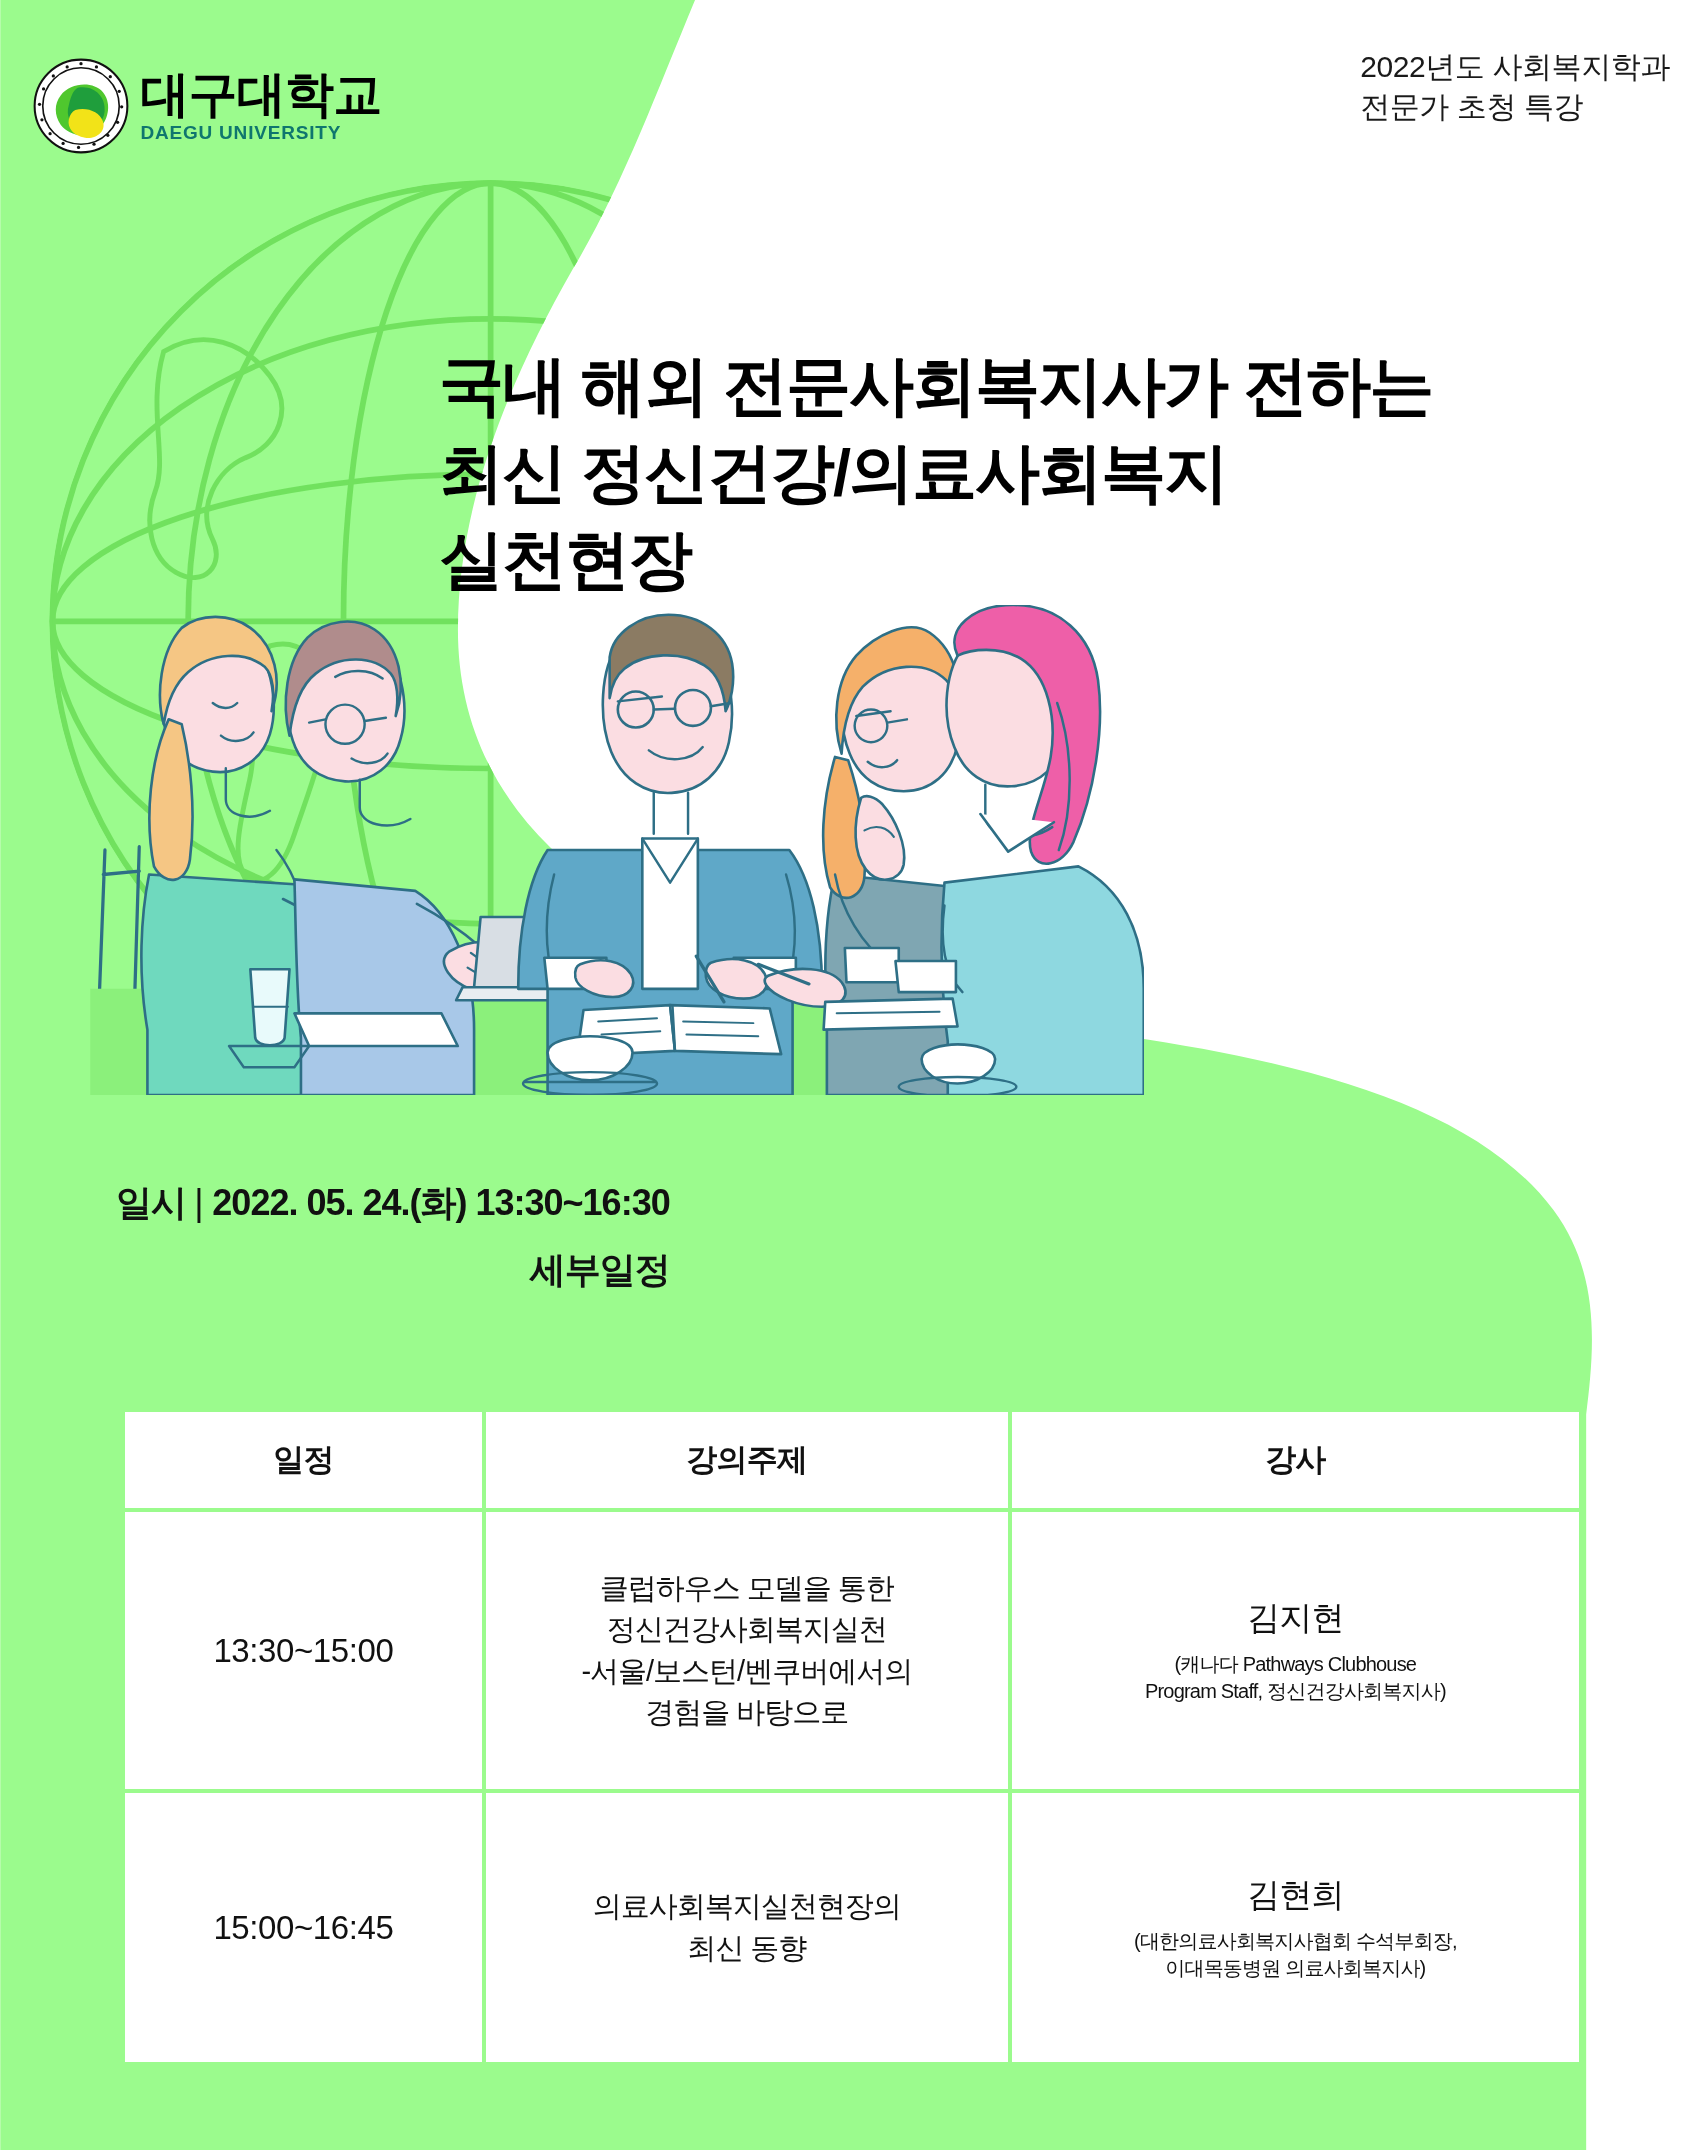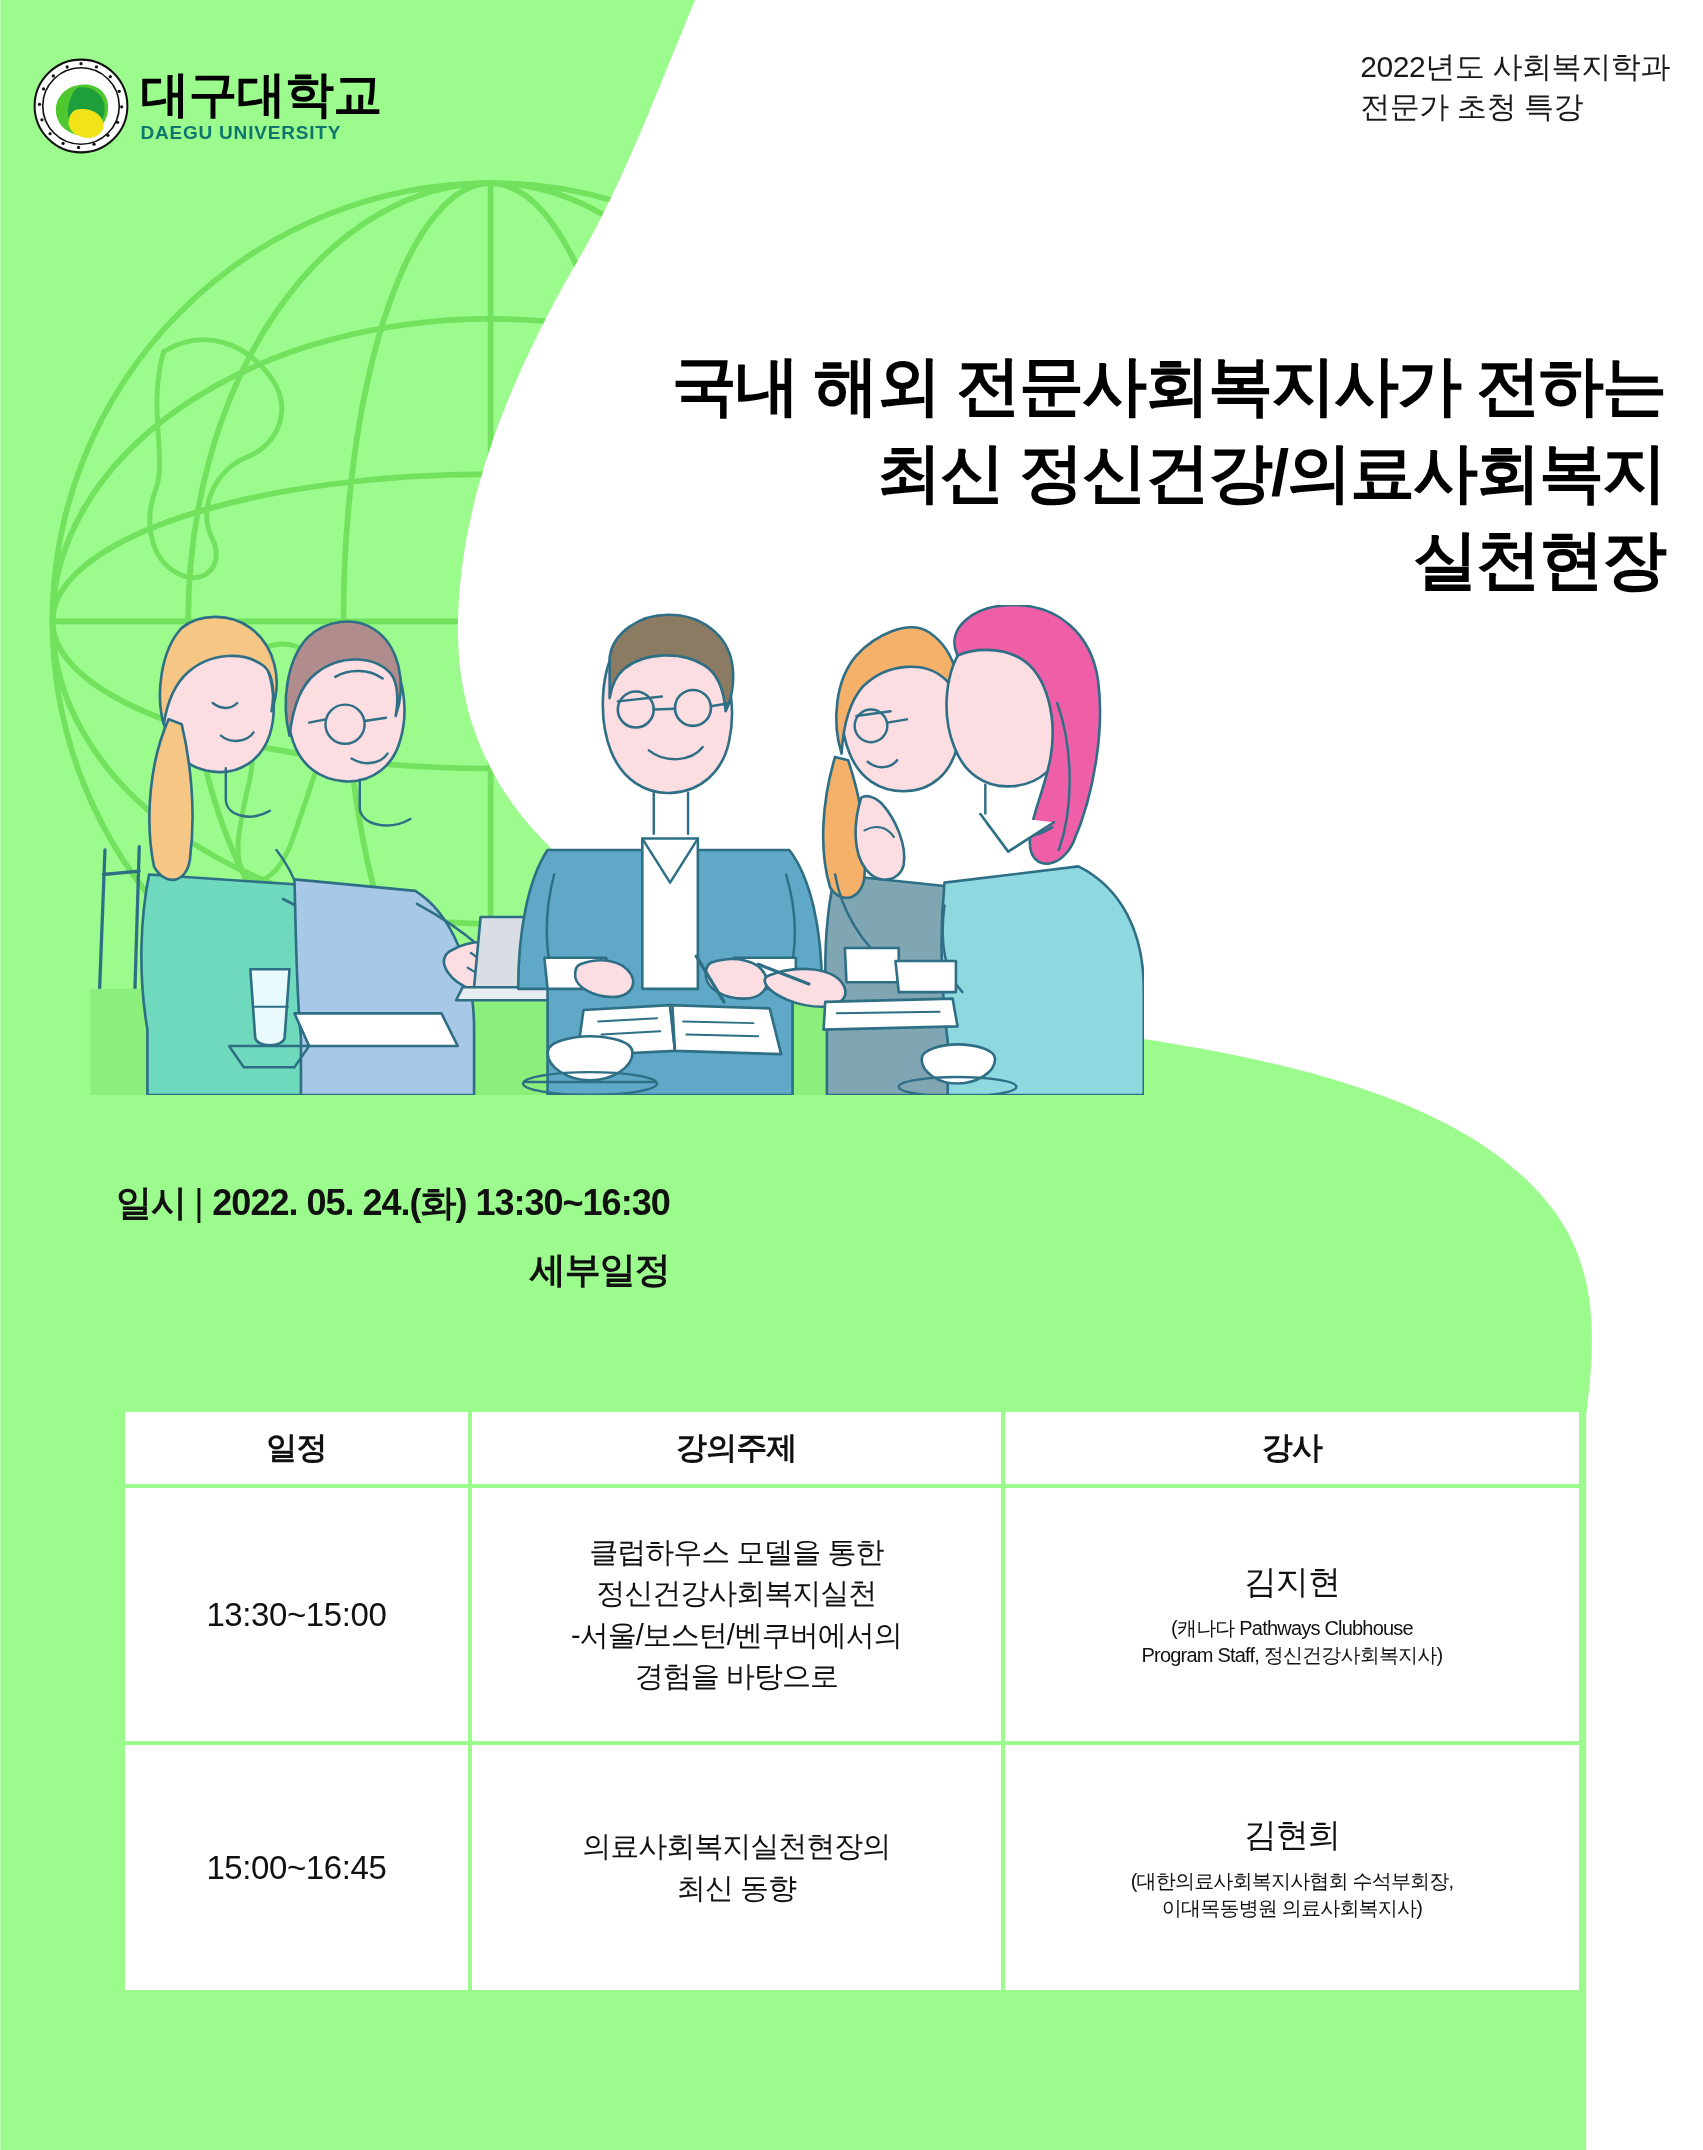--- a/index.html
+++ b/index.html
@@ -74,21 +74,20 @@
     font-weight: 400;
     letter-spacing: -0.4px;
   }
 
   
   #main-title {
     position: absolute;
     right: 39px;
     top: 342px;
     width: 1226px;
-    text-align: right;
     color: #000;
     font-size: 65px;
     font-weight: 800;
     line-height: 1.34;
     letter-spacing: -2px;
   }
   #main-title .tl { display: block; white-space: nowrap; }
 
   
   #illustration {
@@ -129,21 +128,21 @@
     position: absolute;
     left: 121px;
     top: 1408px;
     width: 1462px;
     border-collapse: separate;
     border-spacing: 4.9px;
     background: transparent;
   }
   #schedule-table td, #schedule-table th {
     background: #ffffff;
-    padding: 4px;
+    padding: 16px;
     vertical-align: middle;
     text-align: center;
     color: #111;
     font-weight: 400;
   }
   #schedule-table th {
     height: 64px;
     font-size: 31px;
     font-weight: 700;
     letter-spacing: -0.8px;

